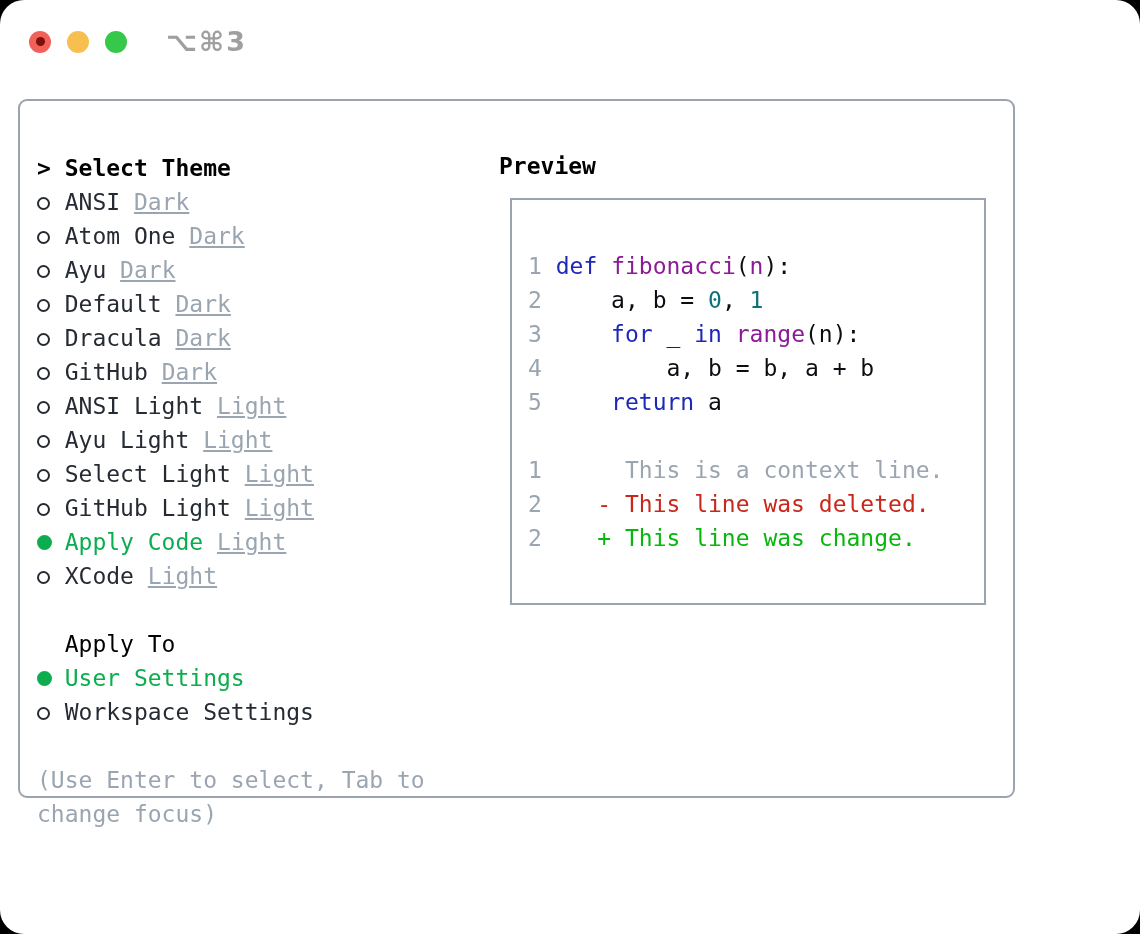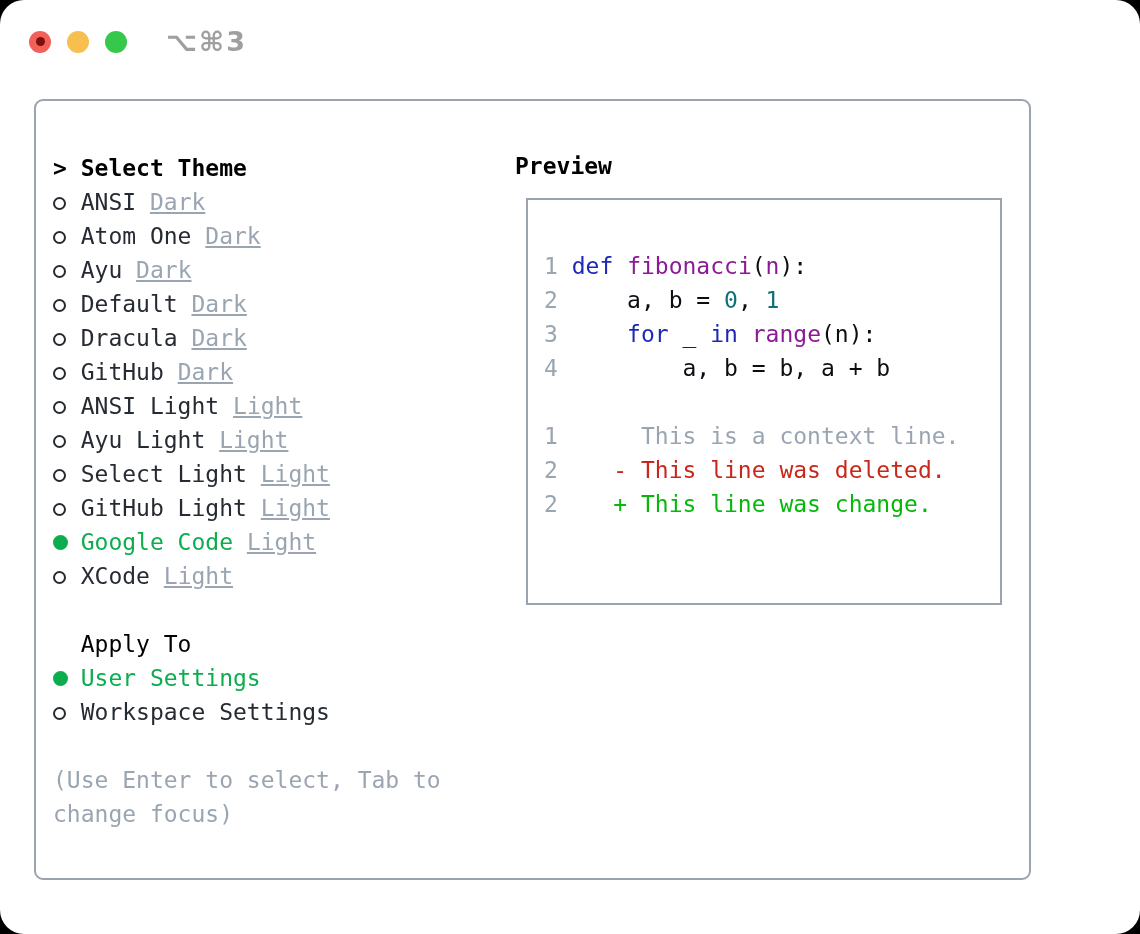--- a/index.html
+++ b/index.html
@@ -15,24 +15,24 @@
   .window{position:absolute;inset:0;background:var(--window-bg);border-radius:24px;}
 
   .titlebar{position:absolute;left:29px;top:26px;display:flex;align-items:center;gap:16px;}
   .light{width:22px;height:22px;border-radius:50%;display:inline-flex;align-items:center;justify-content:center;flex:0 0 auto;border:none;padding:0;}
   .light.red{background:var(--traffic-red);}
   .light.yellow{background:var(--traffic-yellow);}
   .light.green{background:var(--traffic-green);}
   .light .dot{width:9px;height:9px;border-radius:50%;background:var(--traffic-red-dot);}
   .title{margin-left:23px;font-family:"DejaVu Sans","Liberation Sans",sans-serif;font-weight:600;font-size:27px;color:var(--title-gray);letter-spacing:2px;}
 
-  .panel{position:absolute;left:18px;top:99px;width:997px;height:781px;box-sizing:border-box;
+  .panel{position:absolute;left:18px;top:99px;width:997px;height:699px;box-sizing:border-box;
     border:2px solid var(--border);border-radius:9px;background:var(--window-bg);
     padding:50px 0 0 17px;font-family:"DejaVu Sans Mono","Liberation Mono",monospace;
-    font-size:23px;color:var(--text-primary);margin-left:16px;}
+    font-size:23px;color:var(--text-primary);}
 
   .row{height:34px;line-height:34px;white-space:pre;}
   .marker{display:inline-block;width:2ch;}
   .marker.hdr{font-weight:bold;color:var(--text-heading);}
   .circle{display:inline-block;width:13px;height:13px;box-sizing:border-box;border:2px solid var(--text-primary);border-radius:50%;}
   .circle.filled{width:15px;height:15px;background:var(--accent-green);border-color:var(--accent-green);}
   .hdr-label{font-weight:bold;color:var(--text-heading);}
   .t-variant{color:var(--text-muted);text-decoration:underline;}
   .theme-row.selected .t-name{color:var(--accent-green);}
   .apply-label{color:var(--text-heading);}
@@ -76,21 +76,21 @@
           <div class="row theme-row"><span class="marker"><span class="circle"></span></span><span class="t-name">ANSI</span> <span class="t-variant">Dark</span></div>
           <div class="row theme-row"><span class="marker"><span class="circle"></span></span><span class="t-name">Atom One</span> <span class="t-variant">Dark</span></div>
           <div class="row theme-row"><span class="marker"><span class="circle"></span></span><span class="t-name">Ayu</span> <span class="t-variant">Dark</span></div>
           <div class="row theme-row"><span class="marker"><span class="circle"></span></span><span class="t-name">Default</span> <span class="t-variant">Dark</span></div>
           <div class="row theme-row"><span class="marker"><span class="circle"></span></span><span class="t-name">Dracula</span> <span class="t-variant">Dark</span></div>
           <div class="row theme-row"><span class="marker"><span class="circle"></span></span><span class="t-name">GitHub</span> <span class="t-variant">Dark</span></div>
           <div class="row theme-row"><span class="marker"><span class="circle"></span></span><span class="t-name">ANSI Light</span> <span class="t-variant">Light</span></div>
           <div class="row theme-row"><span class="marker"><span class="circle"></span></span><span class="t-name">Ayu Light</span> <span class="t-variant">Light</span></div>
           <div class="row theme-row"><span class="marker"><span class="circle"></span></span><span class="t-name">Select Light</span> <span class="t-variant">Light</span></div>
           <div class="row theme-row"><span class="marker"><span class="circle"></span></span><span class="t-name">GitHub Light</span> <span class="t-variant">Light</span></div>
-          <div class="row theme-row selected"><span class="marker"><span class="circle filled"></span></span><span class="t-name">Google Code</span> <span class="t-variant">Light</span></div>
+          <div class="row theme-row selected"><span class="marker"><span class="circle filled"></span></span><span class="t-name">Apply Code</span> <span class="t-variant">Light</span></div>
           <div class="row theme-row"><span class="marker"><span class="circle"></span></span><span class="t-name">XCode</span> <span class="t-variant">Light</span></div>
         </div>
 
       <div class="row blank"></div>
 
       <div class="row apply-header"><span class="marker"></span><span class="apply-label">Apply To</span></div>
 
       <div>
           <div class="row apply-row selected"><span class="marker"><span class="circle filled"></span></span><span class="opt-label">User Settings</span></div>
           <div class="row apply-row"><span class="marker"><span class="circle"></span></span><span class="opt-label">Workspace Settings</span></div>
@@ -105,20 +105,21 @@
     </div>
 
     <div class="preview-section">
       <div class="row preview-header">Preview</div>
       <div class="preview-box">
         <div>
             <div class="code-line"><span class="seg-ln">1</span><span class="seg-pl"> </span><span class="seg-kw">def</span><span class="seg-pl"> </span><span class="seg-fn">fibonacci</span><span class="seg-pl">(</span><span class="seg-fn">n</span><span class="seg-pl">):</span></div>
             <div class="code-line"><span class="seg-ln">2</span><span class="seg-pl">     a, b = </span><span class="seg-nm">0</span><span class="seg-pl">, </span><span class="seg-nm">1</span></div>
             <div class="code-line"><span class="seg-ln">3</span><span class="seg-pl">     </span><span class="seg-kw">for</span><span class="seg-pl"> _ </span><span class="seg-kw">in</span><span class="seg-pl"> </span><span class="seg-fn">range</span><span class="seg-pl">(n):</span></div>
             <div class="code-line"><span class="seg-ln">4</span><span class="seg-pl">         a, b = b, a + b</span></div>
+            <div class="code-line"><span class="seg-ln">5</span><span class="seg-pl">     </span><span class="seg-kw">return</span><span class="seg-pl"> a</span></div>
             <div class="code-line"></div>
             <div class="code-line"><span class="seg-ln">1</span><span class="seg-ctx">      This is a context line.</span></div>
             <div class="code-line"><span class="seg-ln">2</span><span class="seg-pl">    </span><span class="seg-del">- This line was deleted.</span></div>
             <div class="code-line"><span class="seg-ln">2</span><span class="seg-pl">    </span><span class="seg-add">+ This line was change.</span></div>
           </div>
       </div>
     </div>
 
   </div>
 </div>

